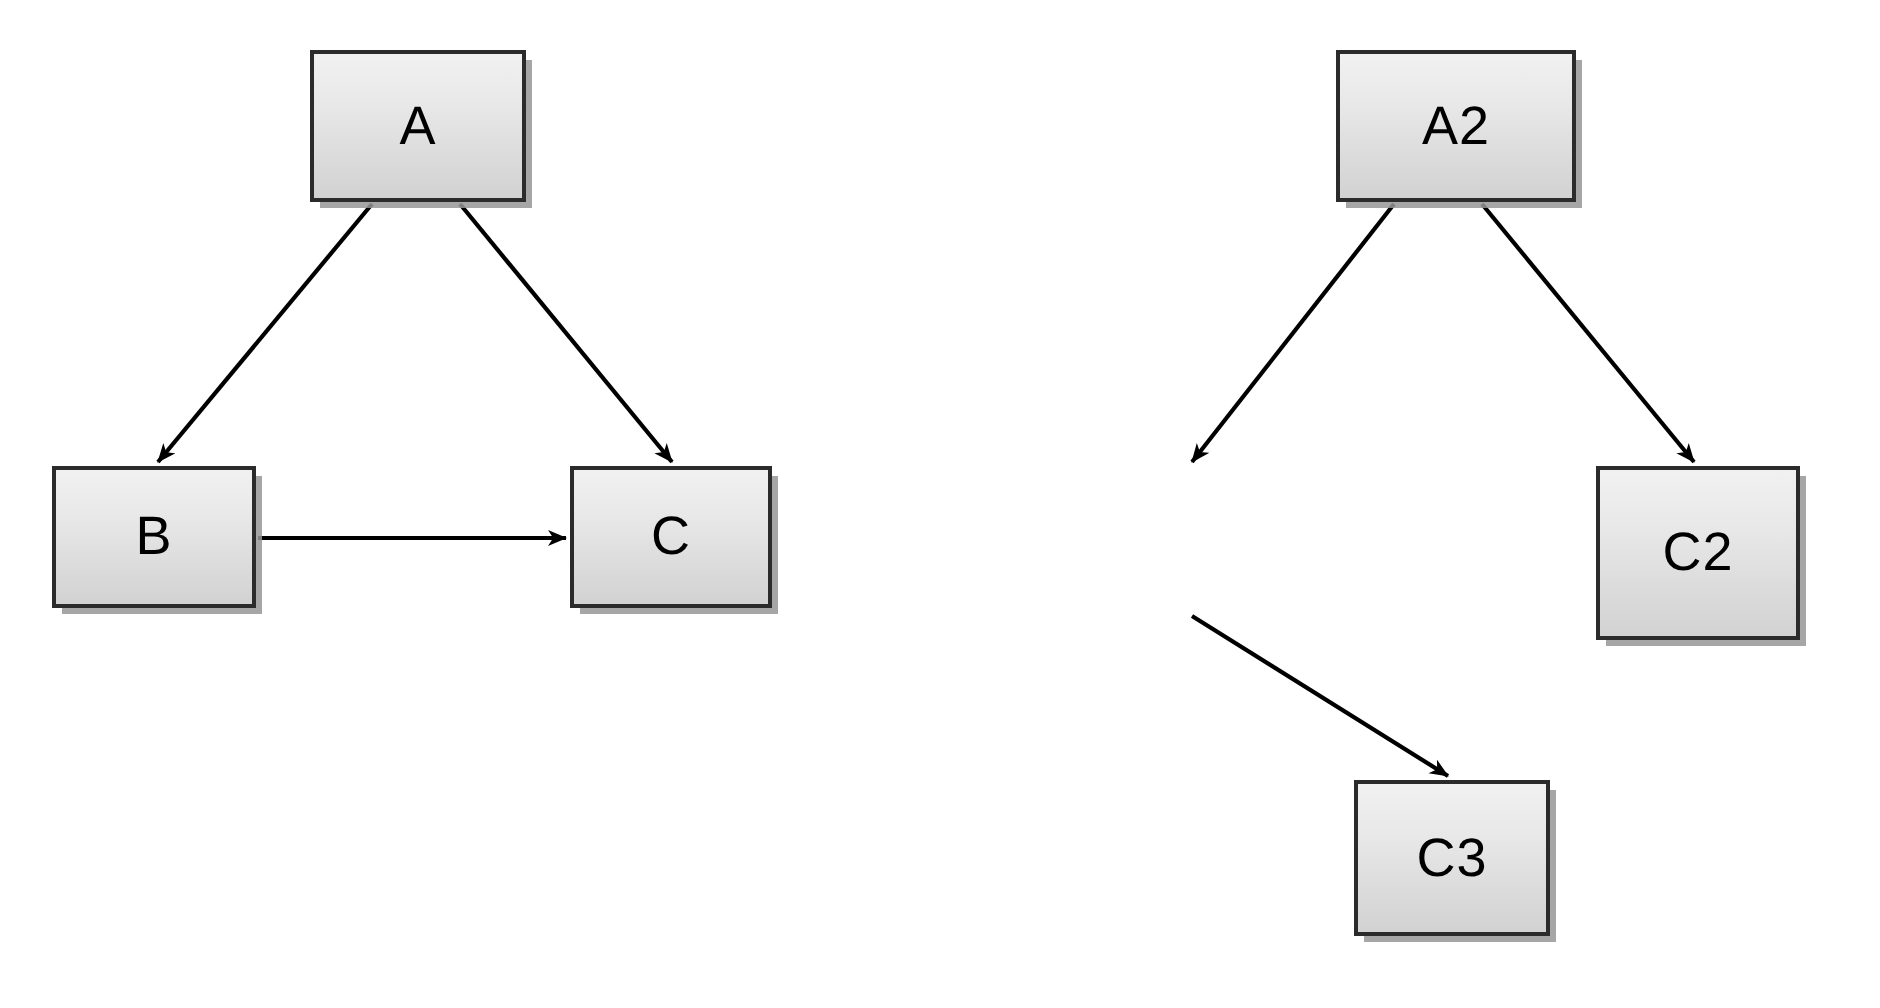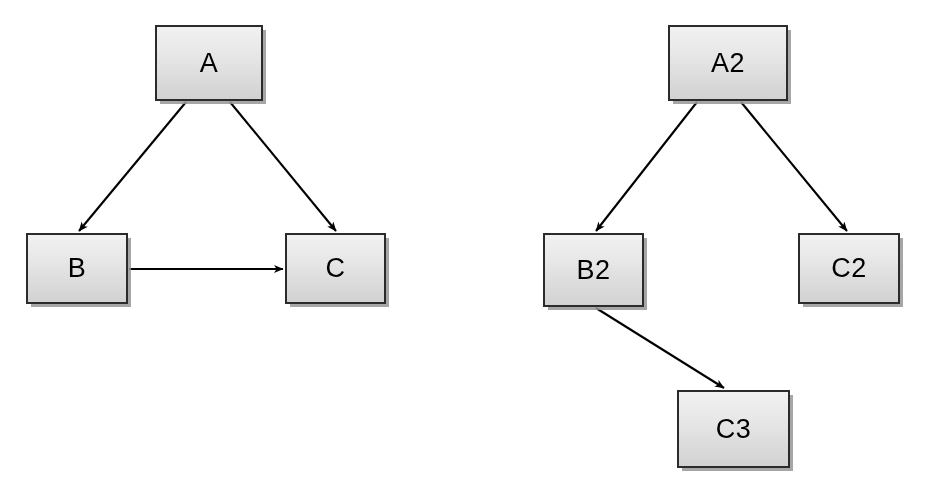--- a/index.html
+++ b/index.html
@@ -82,25 +82,22 @@
   </div>
 
   <div class="node" style="left:285px; top:233px; width:101px; height:71px;">
     <span class="node-label">C</span>
   </div>
 
   <div class="node" style="left:668px; top:25px; width:120px; height:76px;">
     <span class="node-label">A2</span>
   </div>
 
-  <div class="node" style="left:543px; top:233px; width:101px; height:74px;">
-    <span class="node-label">B2</span>
-  </div>
 
-  <div class="node" style="left:798px; top:233px; width:102px; height:71px;">
+  <div class="node" style="left:798px; top:233px; width:102px; height:87px;">
     <span class="node-label">C2</span>
   </div>
 
-  <div class="node" style="left:677px; top:390px; width:113px; height:78px;">
+  <div class="node" style="left:677px; top:390px; width:98px; height:78px;">
     <span class="node-label">C3</span>
   </div>
 
 </div>
 
 </body></html>

